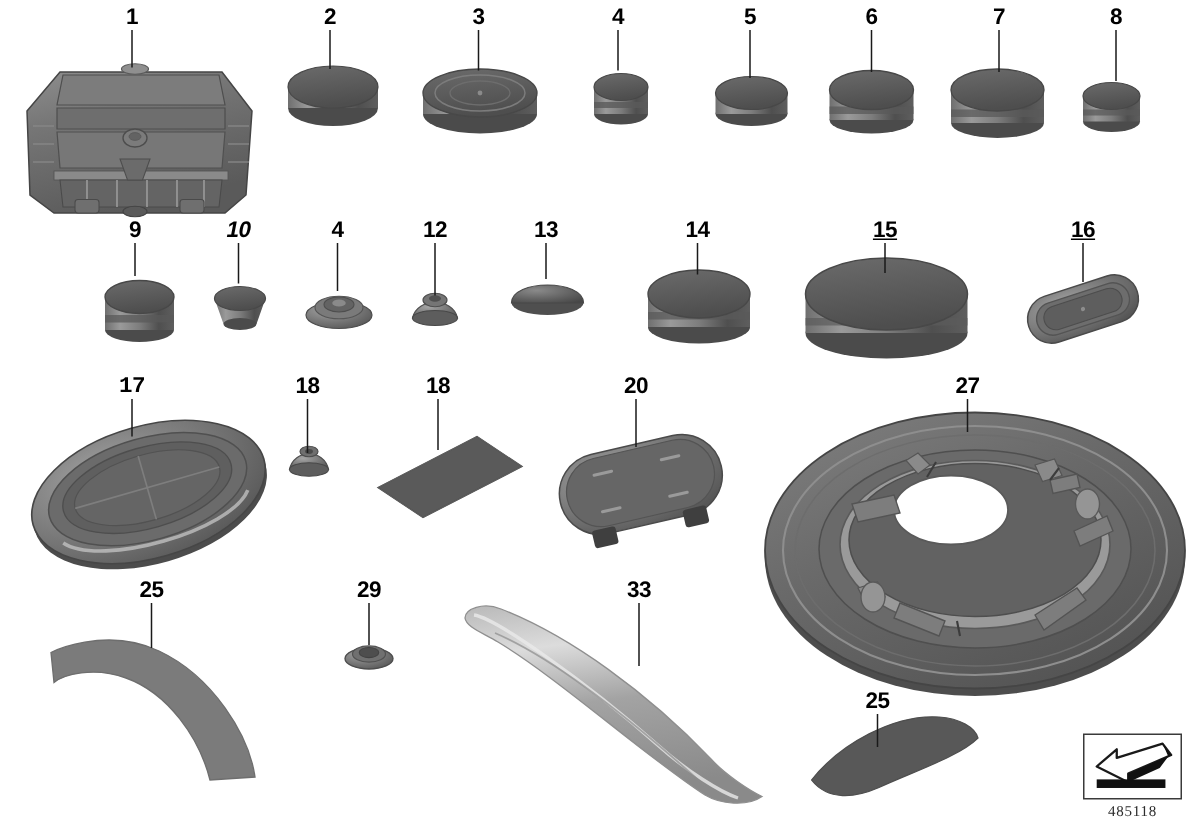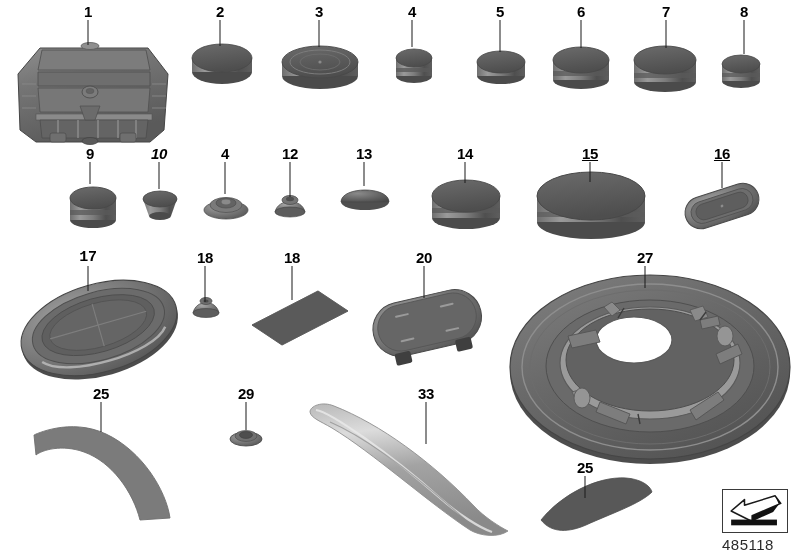--- a/index.html
+++ b/index.html
@@ -37,24 +37,25 @@
     transform: translateX(-50%);
   }
   .diagram-id-box {
     position: absolute;
     border: 1.6px solid #3a3a3a;
     background: #ffffff;
     box-sizing: border-box;
   }
   .diagram-id-num {
     position: absolute;
-    font-family: Liberation Sans, sans-serif;
-    font-size: 15px;
+    font-family: Liberation Serif, serif;
+    font-size: 10px;
     color: #2c2c2c;
     letter-spacing: 0.5px;
+    text-align: center;
     width: 100%;
   }
   svg { display: block; overflow: visible; }
 </style>
 </head>
 <body>
 
 <div id="sheet">
 
   <svg id="art" width="800" height="560" viewBox="0 0 800 560" style="position:absolute;left:0;top:0;">

